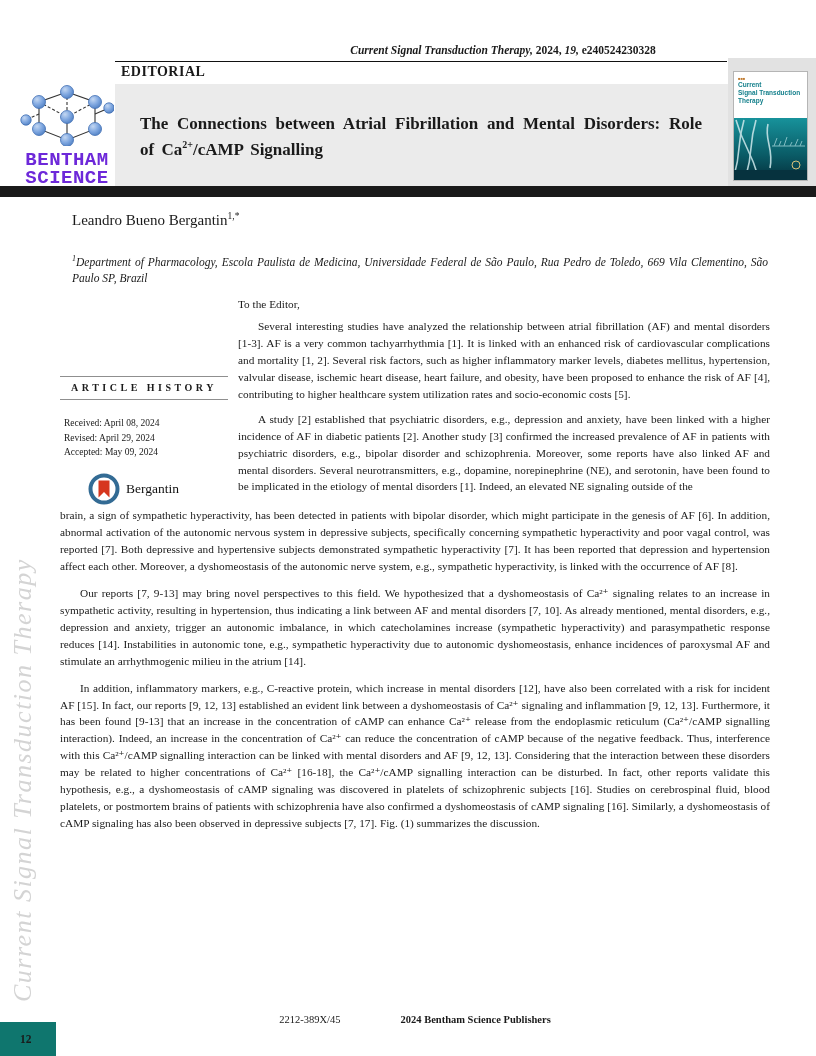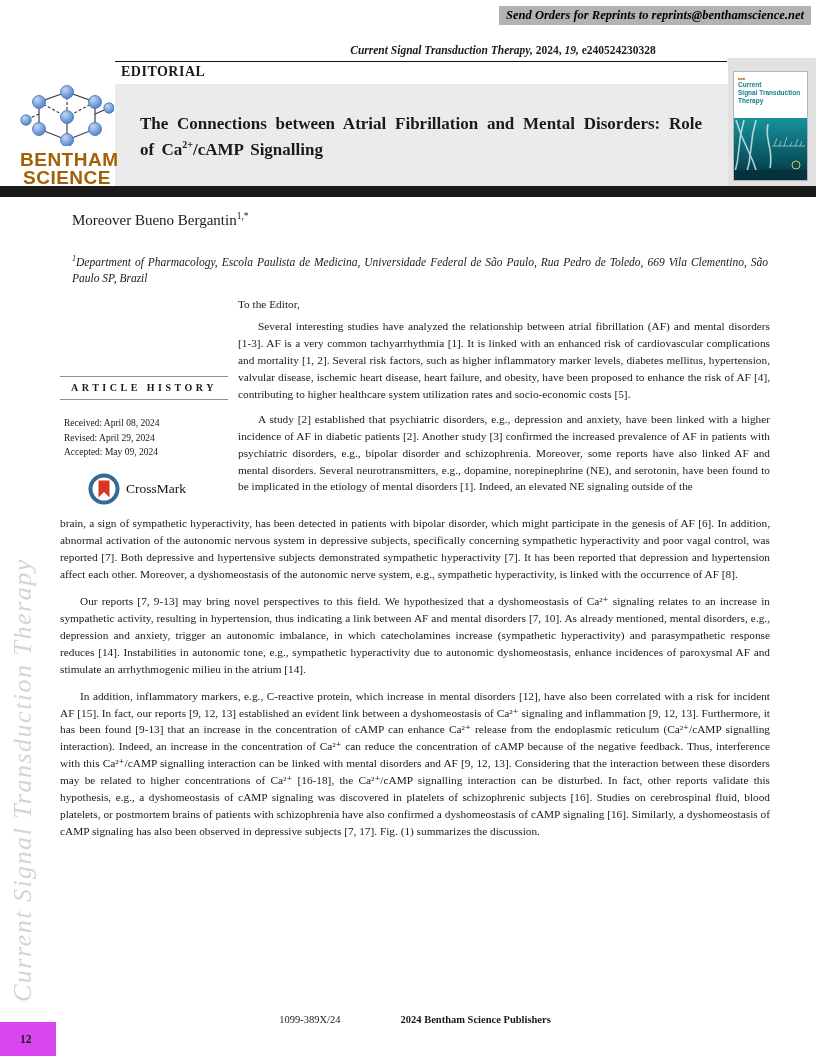--- a/index.html
+++ b/index.html
@@ -43,22 +43,22 @@
     font-size:17px;font-weight:bold;line-height:1.55;
     text-align:justify;word-spacing:3px;
   }
   .article-title sup{font-size:10px;}
   
   .publisher-logo{
     position:absolute;top:84px;left:20px;width:94px;height:102px;
     text-align:center;
   }
   .publisher-name{
-    font-family:Liberation Sans, sans-serif;
-    font-weight:bold;color:#a16207;line-height:.95;
+    font-family:Liberation Mono, monospace;
+    font-weight:bold;color:#6d28d9;line-height:.95;
     font-size:19px;letter-spacing:.5px;margin-top:1px;
   }
   
   .cover-panel{
     position:absolute;top:58px;left:728px;width:88px;height:128px;
     background:#e2e2e2;
   }
   .cover-thumb{
     position:absolute;top:13px;left:5px;width:75px;height:110px;
     background:#fff;border:1px solid #b5b5b5;box-sizing:border-box;
@@ -93,21 +93,21 @@
   }
   .affiliation sup{font-size:8px;}
   .cols{display:flex;margin:12px 46px 0 60px;}
   .sidebar{width:168px;flex:none;margin-right:10px;}
   .maincol{flex:1;}
   .salutation{font-size:11.3px;}
   .body-par{
     margin:8px 0 0 0;font-size:11.3px;line-height:1.5;
     text-align:justify;text-indent:20px;
   }
-  .body-par.noindent{text-indent:0;margin-top:10px;}
+  .body-par.noindent{text-indent:0;margin-top:2px;}
   .fullwide{margin:10px 46px 0 60px;}
   
   .hist{margin-top:78px;}
   .hist-rule{border-top:1px solid #8f8f8f;}
   .hist-head{
     text-align:center;font-size:10px;font-weight:bold;
     letter-spacing:3.5px;padding:5px 0 6px 0;
   }
   .hist-dates{margin-top:16px;font-size:9.5px;line-height:1.55;padding-left:4px;}
   .hist-doi{margin-top:10px;font-size:9px;font-style:italic;line-height:1.45;padding-left:4px;}
@@ -121,32 +121,31 @@
     font-size:10.3px;line-height:1.45;text-align:justify;
   }
   .pub-line{
     position:absolute;top:1014px;left:60px;width:710px;
     display:flex;justify-content:center;gap:60px;
     font-size:10.5px;
   }
   .pub-line .bold{font-weight:bold;}
   .page-num-tab{
     position:absolute;left:0;top:1022px;width:56px;height:34px;
-    background:#d946ef;display:flex;align-items:center;
+    background:#0f766e;display:flex;align-items:center;
   }
   .page-num{font-size:11.5px;font-weight:bold;margin-left:20px;}
 </style>
 </head>
 <body>
 
 <div class="page">
 
   <div class="watermark">Current Signal Transduction Therapy</div>
 
-  <div class="reprint-bar">Send Orders for Reprints to reprints@benthamscience.net</div>
 
   <div class="citation-line">
     <span class="it">Current Signal Transduction Therapy,</span>
     <span>2024,</span>
     <span class="it">19,</span>
     <span>e240524230328</span>
   </div>
 
   <div class="rule-above-editorial"></div>
   <div class="editorial-label">EDITORIAL</div>
@@ -220,62 +219,62 @@
         <rect x="0" y="52" width="73" height="10" fill="#06323e"></rect>
         <circle cx="62" cy="47" r="4" fill="none" stroke="#d8c27a" stroke-width="1"></circle>
       </svg>
     </div>
   </div>
 
   <div class="black-bar"></div>
 
   <div class="content">
 
-    <div class="author-line"><span>Moreover Bueno Bergantin</span><sup>1,*</sup></div>
+    <div class="author-line"><span>Leandro Bueno Bergantin</span><sup>1,*</sup></div>
 
     <div class="affiliation"><sup>1</sup><span>Department of Pharmacology, Escola Paulista de Medicina, Universidade Federal de São Paulo, Rua Pedro de Toledo, 669 Vila Clementino, São Paulo SP, Brazil</span></div>
 
     <div class="cols">
 
       <div class="sidebar">
         <div class="hist">
           <div class="hist-rule"></div>
           <div class="hist-head">ARTICLE HISTORY</div>
           <div class="hist-rule"></div>
           <div class="hist-dates">
             <div>Received: April 08, 2024</div>
             <div>Revised: April 29, 2024</div>
             <div>Accepted: May 09, 2024</div>
           </div>
           <div class="crossmark">
             <svg width="32" height="32" viewBox="0 0 32 32">
               <circle cx="16" cy="16" r="13.5" fill="#ffffff" stroke="#336b94" stroke-width="4"></circle>
               <path d="M10.5 7.5 h11 v17 l-5.5 -5.5 l-5.5 5.5 z" fill="#d6371f"></path>
             </svg>
-            <span class="crossmark-label">CrossMark</span>
+            <span class="crossmark-label">Bergantin</span>
           </div>
         </div>
       </div>
 
       <div class="maincol">
         <div class="salutation">To the Editor,</div>
         <p class="body-par">Several interesting studies have analyzed the relationship between atrial fibrillation (AF) and mental disorders [1-3]. AF is a very common tachyarrhythmia [1]. It is linked with an enhanced risk of cardiovascular complications and mortality [1, 2]. Several risk factors, such as higher inflammatory marker levels, diabetes mellitus, hypertension, valvular disease, ischemic heart disease, heart failure, and obesity, have been proposed to enhance the risk of AF [4], contributing to higher healthcare system utilization rates and socio-economic costs [5].</p>
         <p class="body-par">A study [2] established that psychiatric disorders, e.g., depression and anxiety, have been linked with a higher incidence of AF in diabetic patients [2]. Another study [3] confirmed the increased prevalence of AF in patients with psychiatric disorders, e.g., bipolar disorder and schizophrenia. Moreover, some reports have also linked AF and mental disorders. Several neurotransmitters, e.g., dopamine, norepinephrine (NE), and serotonin, have been found to be implicated in the etiology of mental disorders [1]. Indeed, an elevated NE signaling outside of the</p>
       </div>
     </div>
 
     <p class="body-par noindent fullwide">brain, a sign of sympathetic hyperactivity, has been detected in patients with bipolar disorder, which might participate in the genesis of AF [6]. In addition, abnormal activation of the autonomic nervous system in depressive subjects, specifically concerning sympathetic hyperactivity and poor vagal control, was reported [7]. Both depressive and hypertensive subjects demonstrated sympathetic hyperactivity [7]. It has been reported that depression and hypertension affect each other. Moreover, a dyshomeostasis of the autonomic nerve system, e.g., sympathetic hyperactivity, is linked with the occurrence of AF [8].</p>
     <p class="body-par fullwide">Our reports [7, 9-13] may bring novel perspectives to this field. We hypothesized that a dyshomeostasis of Ca²⁺ signaling relates to an increase in sympathetic activity, resulting in hypertension, thus indicating a link between AF and mental disorders [7, 10]. As already mentioned, mental disorders, e.g., depression and anxiety, trigger an autonomic imbalance, in which catecholamines increase (sympathetic hyperactivity) and parasympathetic response reduces [14]. Instabilities in autonomic tone, e.g., sympathetic hyperactivity due to autonomic dyshomeostasis, enhance incidences of paroxysmal AF and stimulate an arrhythmogenic milieu in the atrium [14].</p>
     <p class="body-par fullwide">In addition, inflammatory markers, e.g., C-reactive protein, which increase in mental disorders [12], have also been correlated with a risk for incident AF [15]. In fact, our reports [9, 12, 13] established an evident link between a dyshomeostasis of Ca²⁺ signaling and inflammation [9, 12, 13]. Furthermore, it has been found [9-13] that an increase in the concentration of cAMP can enhance Ca²⁺ release from the endoplasmic reticulum (Ca²⁺/cAMP signalling interaction). Indeed, an increase in the concentration of Ca²⁺ can reduce the concentration of cAMP because of the negative feedback. Thus, interference with this Ca²⁺/cAMP signalling interaction can be linked with mental disorders and AF [9, 12, 13]. Considering that the interaction between these disorders may be related to higher concentrations of Ca²⁺ [16-18], the Ca²⁺/cAMP signalling interaction can be disturbed. In fact, other reports validate this hypothesis, e.g., a dyshomeostasis of cAMP signaling was discovered in platelets of schizophrenic subjects [16]. Studies on cerebrospinal fluid, blood platelets, or postmortem brains of patients with schizophrenia have also confirmed a dyshomeostasis of cAMP signaling [16]. Similarly, a dyshomeostasis of cAMP signaling has also been observed in depressive subjects [7, 17]. Fig. (1) summarizes the discussion.</p>
 
   </div>
 
 
   <div class="pub-line">
-    <span>1099-389X/24</span>
+    <span>2212-389X/45</span>
     <span class="bold">2024 Bentham Science Publishers</span>
   </div>
 
   <div class="page-num-tab">
     <span class="page-num">12</span>
   </div>
 
 </div>
 
 </body></html>

